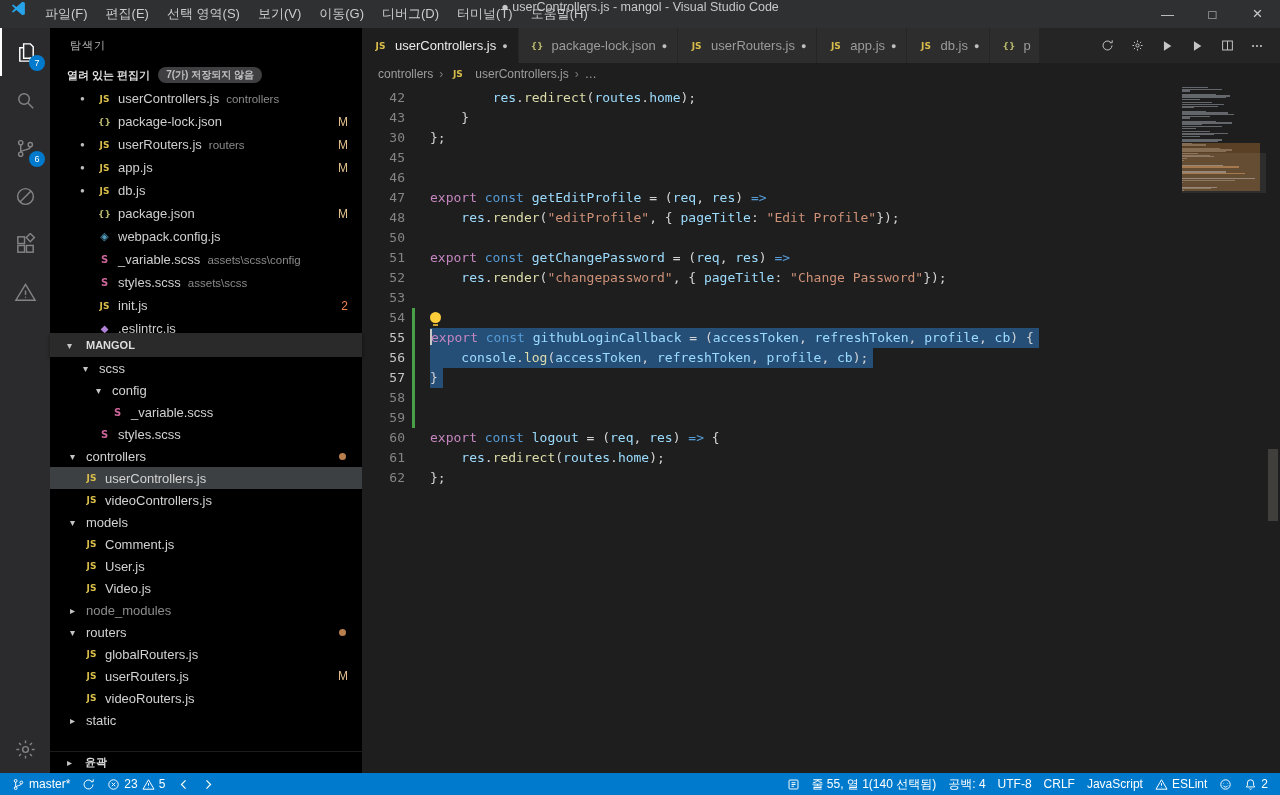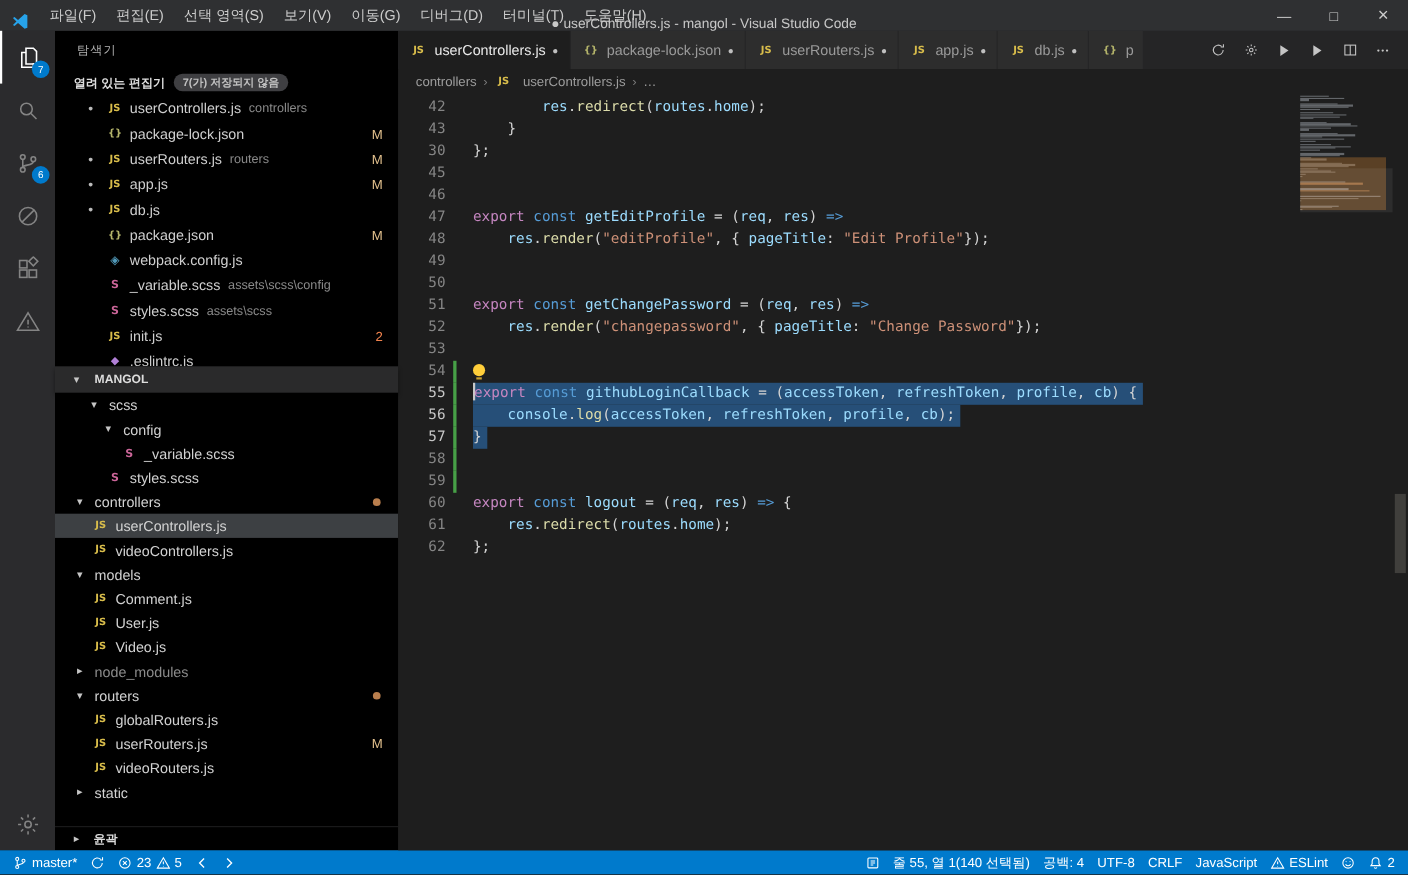--- a/index.html
+++ b/index.html
@@ -1,21 +1,21 @@
 <!DOCTYPE html>
 <html><head>
 <meta charset="utf-8">
 <style>
   *{box-sizing:border-box;margin:0;padding:0}
   html,body{width:1280px;height:795px;overflow:hidden}
   body{background:#1e1e1e;font-family:"Liberation Sans","DejaVu Sans",sans-serif;color:#ccc;font-size:13px}
   .window{width:1280px;height:795px;display:flex;flex-direction:column}
 
   
-  .titlebar{height:28px;background:#2f3032;display:flex;align-items:flex-end;position:relative;flex:none;color:#cccccc}
+  .titlebar{height:28px;background:#2f3032;display:flex;align-items:flex-start;position:relative;flex:none;color:#cccccc}
   .logo{width:36px;display:flex;justify-content:center;align-items:center}
   .menubar{display:flex}
   .menu-item{padding:0 9px;line-height:28px;font-size:13px;cursor:default}
   .win-title{position:absolute;left:50%;transform:translateX(-50%);font-size:12.5px;color:#c8c8c8;white-space:nowrap}
   .win-controls{margin-left:auto;display:flex;height:100%}
   .wc{width:45px;display:flex;align-items:center;justify-content:center;font-size:13px;color:#ccc}
   .wc.close{font-size:17px}
 
   
   .main{flex:1;display:flex;min-height:0}
@@ -456,21 +456,20 @@
         </div>
       <div class="editor">
         <div class="code-rows">
             <div class="crow"><span class="ln">42</span><span class="chg"></span><span class="codecell"><span class="selwrap"><span class="tk-p">        </span><span class="tk-v">res</span><span class="tk-p">.</span><span class="tk-f">redirect</span><span class="tk-p">(</span><span class="tk-v">routes</span><span class="tk-p">.</span><span class="tk-v">home</span><span class="tk-p">);</span></span></span></div>
             <div class="crow"><span class="ln">43</span><span class="chg"></span><span class="codecell"><span class="selwrap"><span class="tk-p">    }</span></span></span></div>
             <div class="crow"><span class="ln">30</span><span class="chg"></span><span class="codecell"><span class="selwrap"><span class="tk-p">};</span></span></span></div>
             <div class="crow"><span class="ln">45</span><span class="chg"></span><span class="codecell"><span class="selwrap"></span></span></div>
             <div class="crow"><span class="ln">46</span><span class="chg"></span><span class="codecell"><span class="selwrap"></span></span></div>
             <div class="crow"><span class="ln">47</span><span class="chg"></span><span class="codecell"><span class="selwrap"><span class="tk-k">export</span><span class="tk-p"> </span><span class="tk-b">const</span><span class="tk-p"> </span><span class="tk-v">getEditProfile</span><span class="tk-p"> = (</span><span class="tk-v">req</span><span class="tk-p">, </span><span class="tk-v">res</span><span class="tk-p">) </span><span class="tk-b">=&gt;</span></span></span></div>
             <div class="crow"><span class="ln">48</span><span class="chg"></span><span class="codecell"><span class="selwrap"><span class="tk-p">    </span><span class="tk-v">res</span><span class="tk-p">.</span><span class="tk-f">render</span><span class="tk-p">(</span><span class="tk-s">"editProfile"</span><span class="tk-p">, { </span><span class="tk-v">pageTitle</span><span class="tk-p">: </span><span class="tk-s">"Edit Profile"</span><span class="tk-p">});</span></span></span></div>
-            <div class="crow"><span class="ln">49</span><span class="chg"></span><span class="codecell"><span class="selwrap"></span></span></div>
             <div class="crow"><span class="ln">50</span><span class="chg"></span><span class="codecell"><span class="selwrap"></span></span></div>
             <div class="crow"><span class="ln">51</span><span class="chg"></span><span class="codecell"><span class="selwrap"><span class="tk-k">export</span><span class="tk-p"> </span><span class="tk-b">const</span><span class="tk-p"> </span><span class="tk-v">getChangePassword</span><span class="tk-p"> = (</span><span class="tk-v">req</span><span class="tk-p">, </span><span class="tk-v">res</span><span class="tk-p">) </span><span class="tk-b">=&gt;</span></span></span></div>
             <div class="crow"><span class="ln">52</span><span class="chg"></span><span class="codecell"><span class="selwrap"><span class="tk-p">    </span><span class="tk-v">res</span><span class="tk-p">.</span><span class="tk-f">render</span><span class="tk-p">(</span><span class="tk-s">"changepassword"</span><span class="tk-p">, { </span><span class="tk-v">pageTitle</span><span class="tk-p">: </span><span class="tk-s">"Change Password"</span><span class="tk-p">});</span></span></span></div>
             <div class="crow"><span class="ln">53</span><span class="chg"></span><span class="codecell"><span class="selwrap"></span></span></div>
             <div class="crow"><span class="ln">54</span><span class="chg on"></span><span class="codecell"><span class="bulb"></span><span class="selwrap"></span></span></div>
             <div class="crow"><span class="ln act">55</span><span class="chg on"></span><span class="codecell"><span class="selwrap sel"><span class="cursor"></span><span class="tk-k">export</span><span class="tk-p"> </span><span class="tk-b">const</span><span class="tk-p"> </span><span class="tk-v">githubLoginCallback</span><span class="tk-p"> = (</span><span class="tk-v">accessToken</span><span class="tk-p">, </span><span class="tk-v">refreshToken</span><span class="tk-p">, </span><span class="tk-v">profile</span><span class="tk-p">, </span><span class="tk-v">cb</span><span class="tk-p">) {</span></span></span></div>
             <div class="crow"><span class="ln act">56</span><span class="chg on"></span><span class="codecell"><span class="selwrap sel"><span class="tk-p">    </span><span class="tk-v">console</span><span class="tk-p">.</span><span class="tk-f">log</span><span class="tk-p">(</span><span class="tk-v">accessToken</span><span class="tk-p">, </span><span class="tk-v">refreshToken</span><span class="tk-p">, </span><span class="tk-v">profile</span><span class="tk-p">, </span><span class="tk-v">cb</span><span class="tk-p">);</span></span></span></div>
             <div class="crow"><span class="ln act">57</span><span class="chg on"></span><span class="codecell"><span class="selwrap sel"><span class="tk-p">}</span></span></span></div>
             <div class="crow"><span class="ln">58</span><span class="chg on"></span><span class="codecell"><span class="selwrap"></span></span></div>
             <div class="crow"><span class="ln">59</span><span class="chg on"></span><span class="codecell"><span class="selwrap"></span></span></div>

